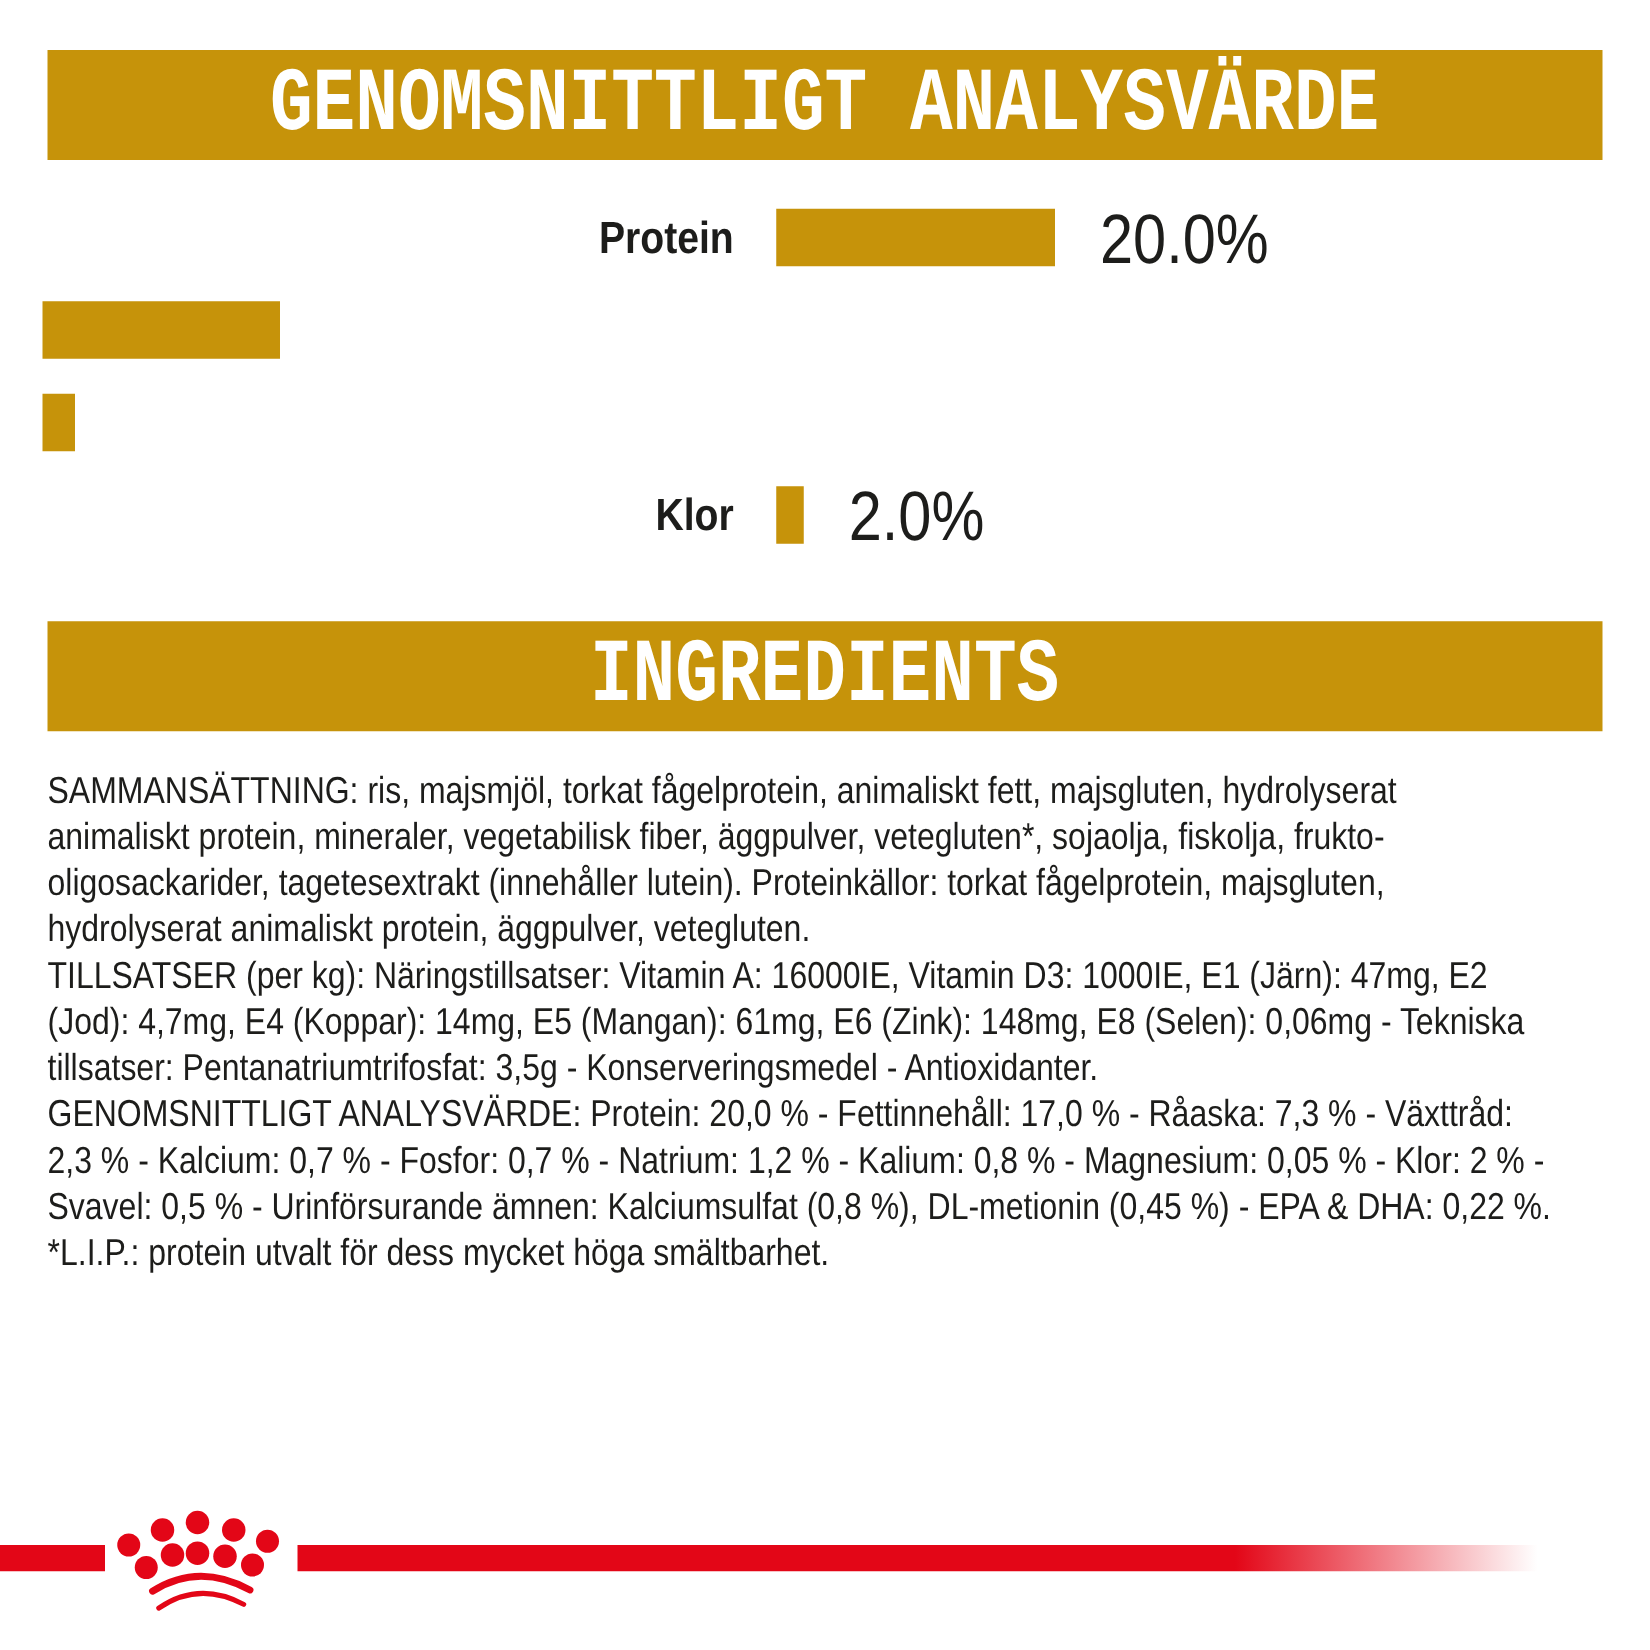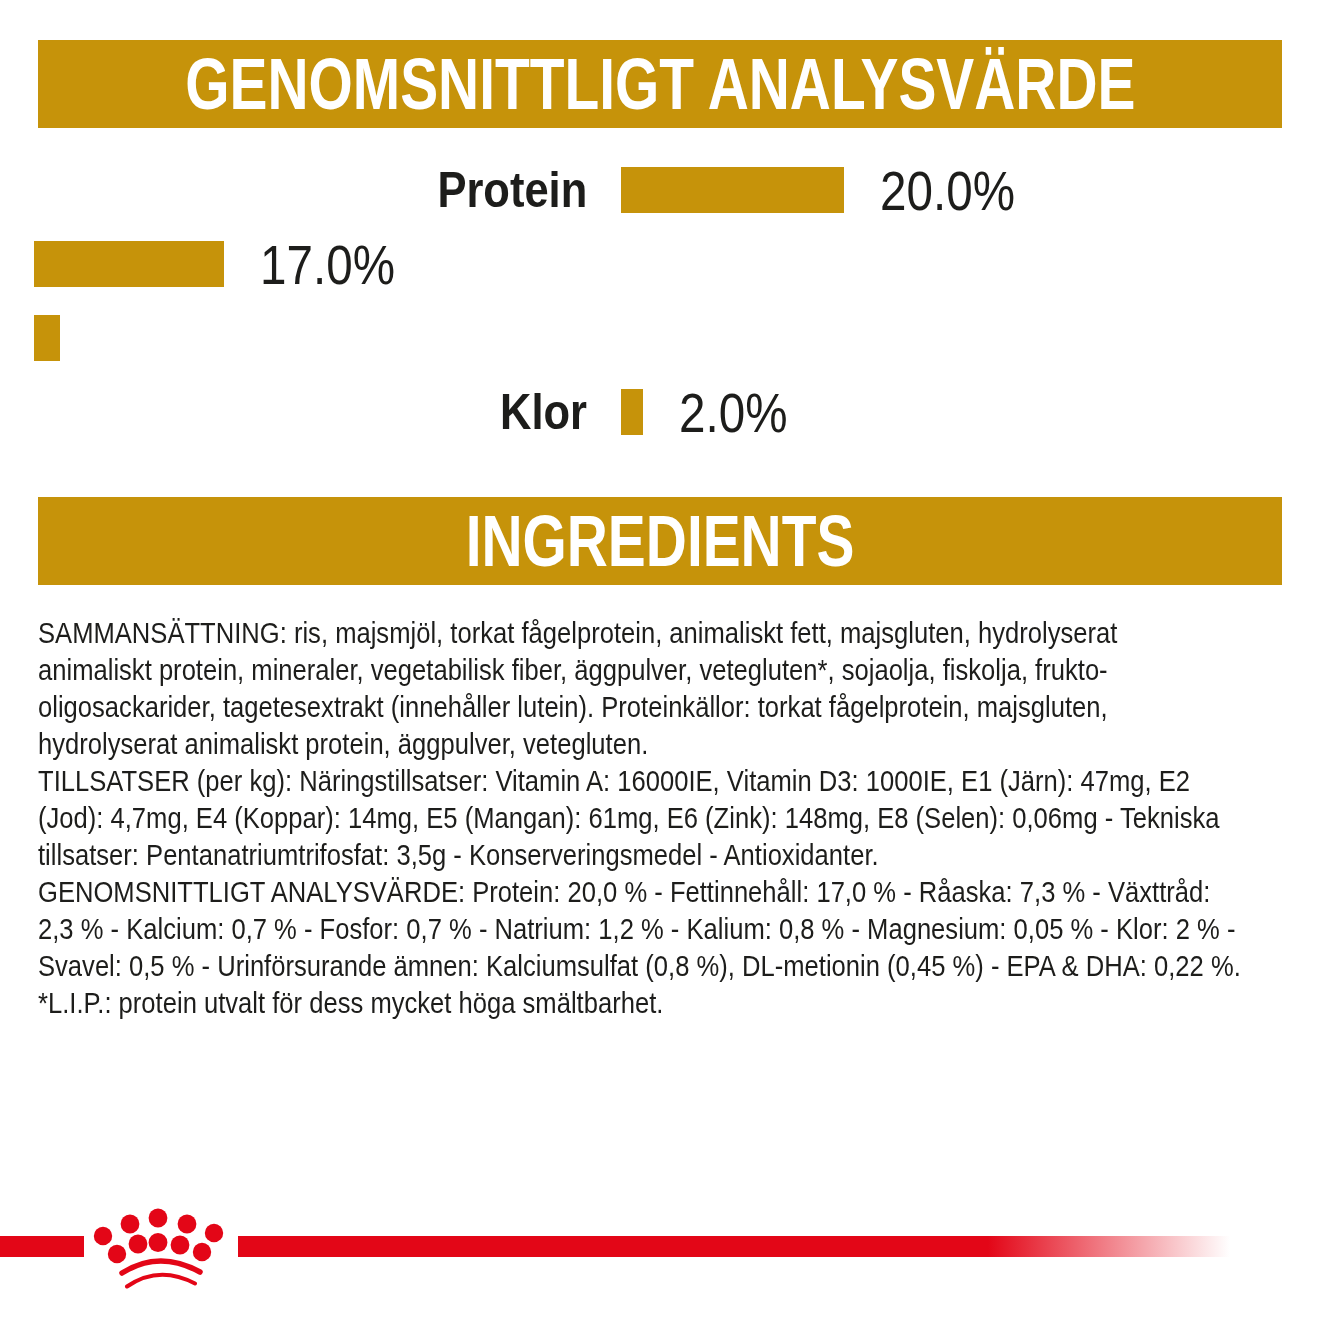--- a/index.html
+++ b/index.html
@@ -5,33 +5,33 @@
   :root{ --gold:#C6930A; --red:#E30617; --ink:#1d1d1b; }
   html,body{ margin:0; padding:0; background:#fff; }
   .page{
     position:relative; width:1320px; height:1320px; background:#fff;
     overflow:hidden; color:var(--ink);
     font-family:"Liberation Sans","DejaVu Sans",sans-serif;
   }
   
   .banner{
     height:88px; margin:0 38px; background:var(--gold);
-    display:flex; align-items:center; justify-content:center;
+    display:flex; align-items:center; justify-content:center;font-family:Liberation Mono, monospace;
   }
   .banner--analysis{ margin-top:40px; }
   .banner--ingredients{ margin-top:48px; }
   .banner-text{
     font-size:72px; font-weight:bold; color:#fff; white-space:nowrap;
     display:inline-block; transform:scaleX(.79); transform-origin:center center;
     letter-spacing:0px;
   }
   
   .chart{ margin-top:25px; }
   .chart-row{ display:flex; align-items:center; height:74px; }
-  .chart-label{ width:587px; text-align:right; font-size:50px; font-weight:bold; }
+  .chart-label{ width:587px; text-align:right; font-size:36px; font-weight:bold; }
   .chart-label > span{
     display:inline-block; transform:scaleX(.87); transform-origin:right center; white-space:nowrap;
   }
   .chart-bar{ height:46px; margin-left:34px; background:var(--gold); flex:0 0 auto; }
   .chart-value{ margin-left:36px; font-size:56px; font-weight:normal; }
   .chart-value > span{
     display:inline-block; transform:scaleX(.85); transform-origin:left center; white-space:nowrap;
   }
   
   .body-text{
@@ -62,21 +62,20 @@
   </div>
 
   <div class="chart">
       <div class="chart-row">
         <div class="chart-label"><span>Protein</span></div>
         <div class="chart-bar" style="width: 223px; background: rgb(198, 147, 10);"></div>
         <div class="chart-value"><span>20.0%</span></div>
       </div>
       <div class="chart-row">
         <div class="chart-bar" style="width: 189.6px; background: rgb(198, 147, 10);"></div>
-        <div class="chart-value"><span>17.0%</span></div>
       </div>
       <div class="chart-row">
         <div class="chart-bar" style="width: 25.6px; background: rgb(198, 147, 10);"></div>
       </div>
       <div class="chart-row">
         <div class="chart-label"><span>Klor</span></div>
         <div class="chart-bar" style="width: 22.3px; background: rgb(198, 147, 10);"></div>
         <div class="chart-value"><span>2.0%</span></div>
       </div>
     </div>

